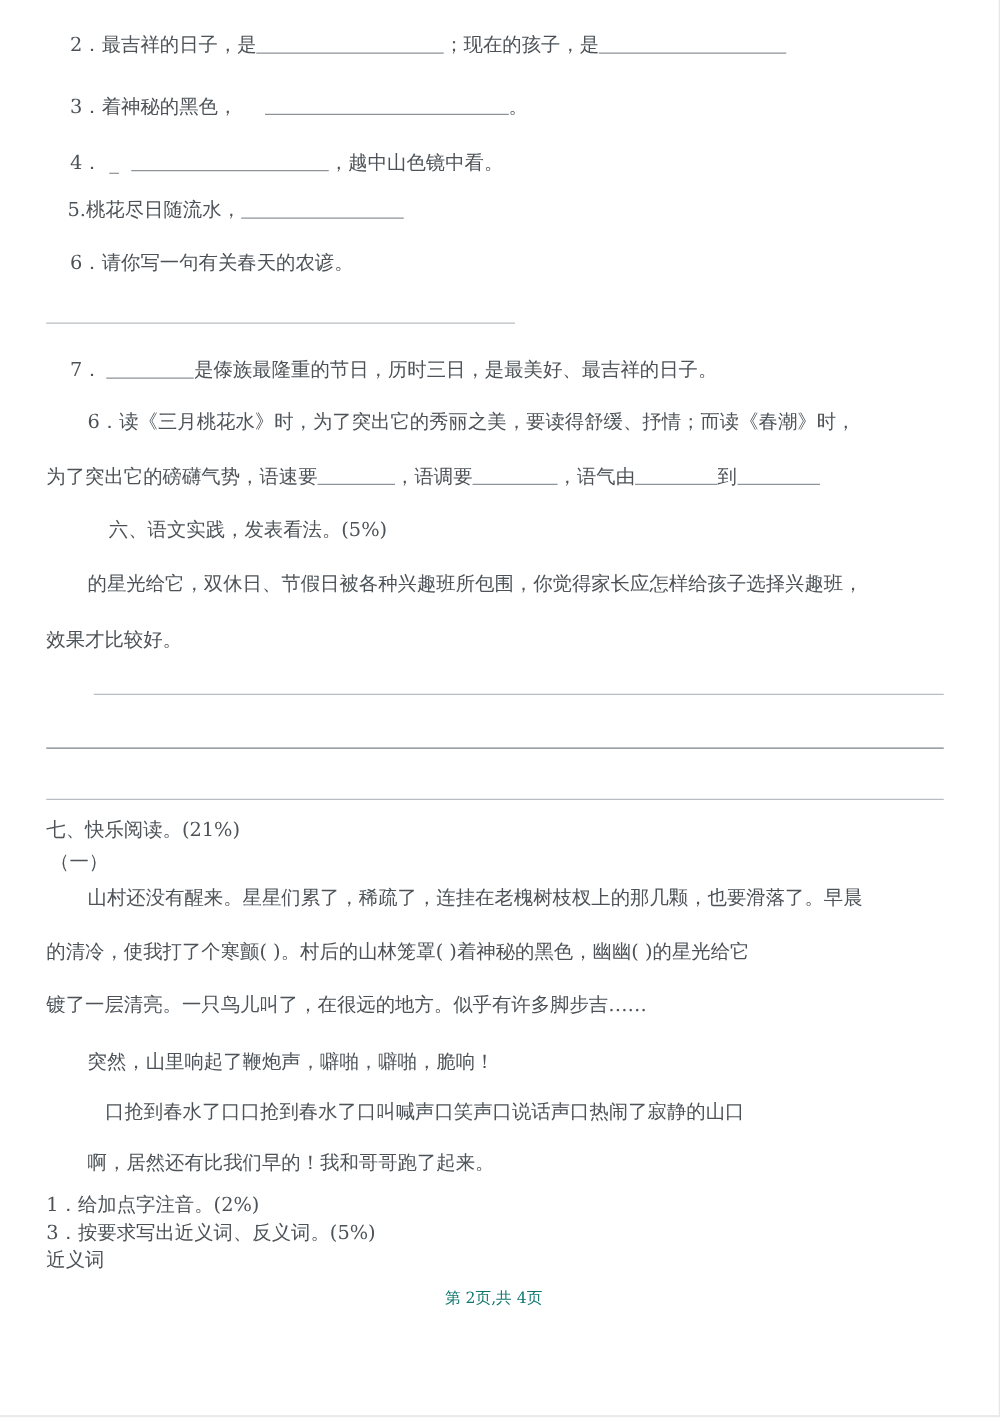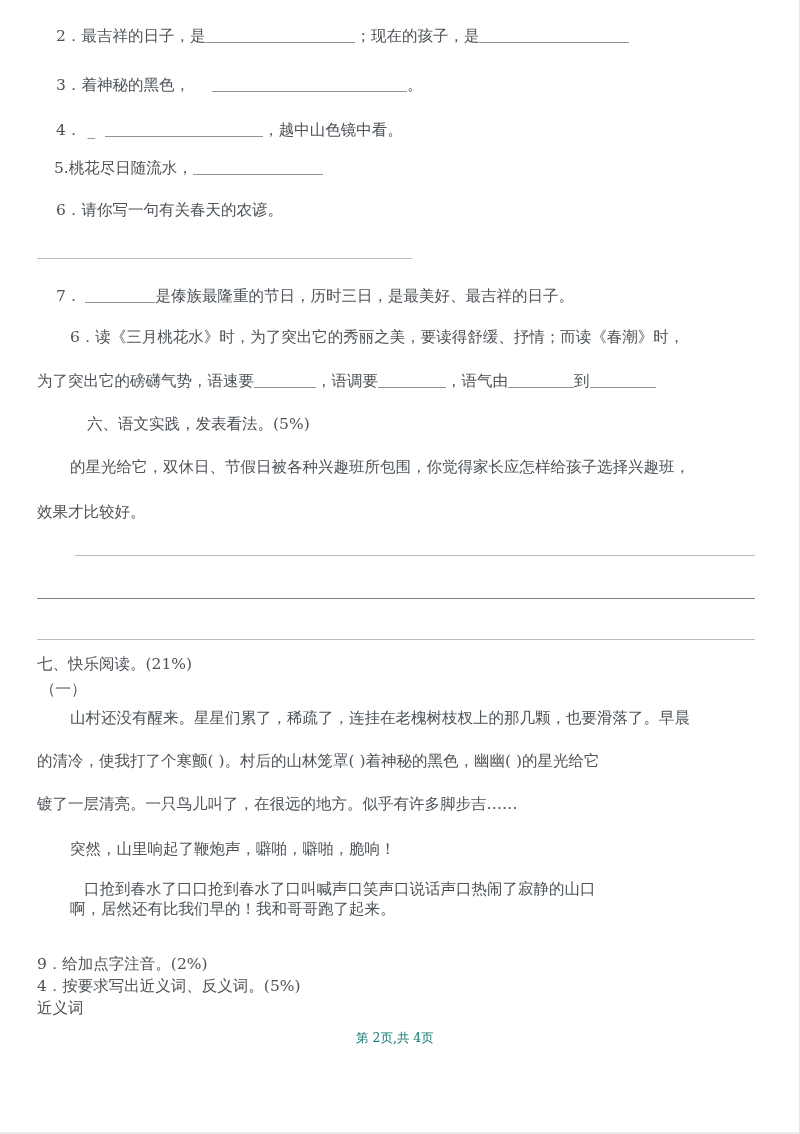--- a/index.html
+++ b/index.html
@@ -115,23 +115,23 @@
     <div class="rule" style="left:37px; top:639px; width:718px;"></div>
 
     <div class="ln" style="left:37px; top:655px;">七、快乐阅读。(21%)</div>
     <div class="ln" style="left:40px; top:680px;">（一）</div>
 
     <div class="ln" style="left:70px; top:709px;">山村还没有醒来。星星们累了，稀疏了，连挂在老槐树枝杈上的那几颗，也要滑落了。早晨</div>
     <div class="ln" style="left:37px; top:752px;">的清冷，使我打了个寒颤(      )。村后的山林笼罩(      )着神秘的黑色，幽幽(      )的星光给它</div>
     <div class="ln" style="left:37px; top:795px;">镀了一层清亮。一只鸟儿叫了，在很远的地方。似乎有许多脚步吉……</div>
     <div class="ln" style="left:70px; top:840px;">突然，山里响起了鞭炮声，噼啪，噼啪，脆响！</div>
     <div class="ln" style="left:56px; top:880px;margin-left:28px;">口抢到春水了口口抢到春水了口叫喊声口笑声口说话声口热闹了寂静的山口</div>
-    <div class="ln" style="left:70px; top:900px;">啊，居然还有比我们早的！我和哥哥跑了起来。</div>
+    <div class="ln" style="left:70px; top:921px;">啊，居然还有比我们早的！我和哥哥跑了起来。</div>
 
-    <div class="ln" style="left:37px; top:955px;">9．给加点字注音。(2%)</div>
-    <div class="ln" style="left:37px; top:977px;">4．按要求写出近义词、反义词。(5%)</div>
+    <div class="ln" style="left:37px; top:955px;">1．给加点字注音。(2%)</div>
+    <div class="ln" style="left:37px; top:977px;">3．按要求写出近义词、反义词。(5%)</div>
     <div class="ln" style="left:37px; top:999px;">近义词</div>
 
   </div>
 
   <div class="footer">第 2页,共 4页</div>
 
 </div>
 
 </body></html>

